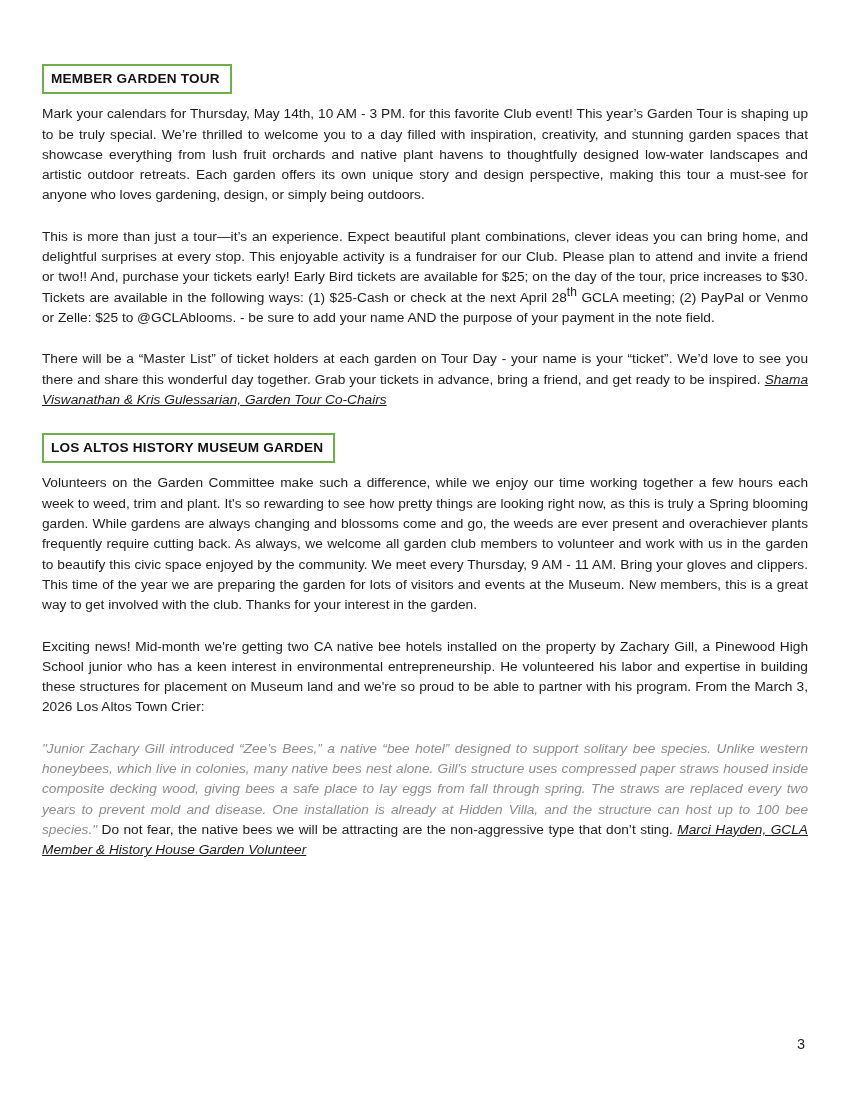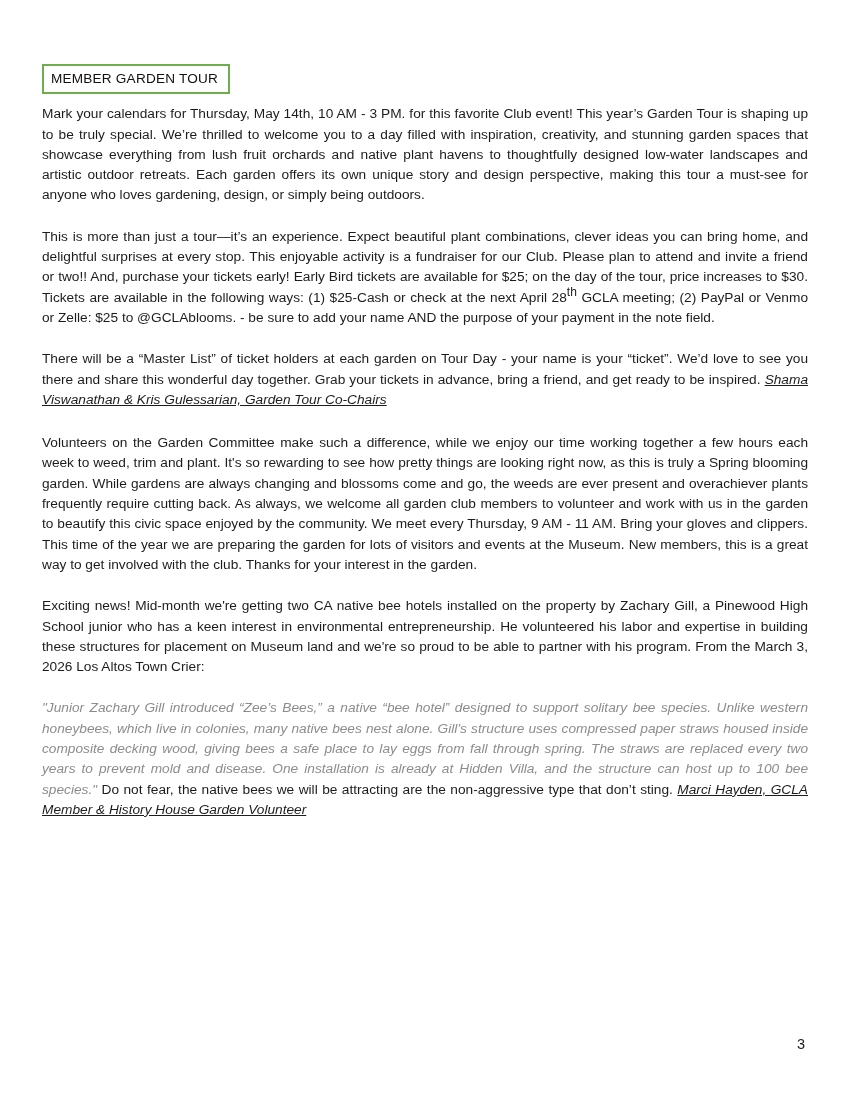--- a/index.html
+++ b/index.html
@@ -18,21 +18,21 @@
   }
   .section { margin-bottom: 20px; }
   .header-box {
     display: inline-block;
     border: 2px solid var(--header-border, #6fae4e);
     padding: 3px 10px 3px 7px;
     margin-bottom: 10px;
     background: #ffffff;
   }
   .header-text {
-    font-weight: normal;
+    font-weight: bold;
     font-size: 13.6px;
     letter-spacing: 0.2px;
     color: #111111;
     text-align: center;
   }
   .para {
     text-align: justify;
     margin-bottom: 12px;
   }
   .para.gap-before { margin-top: 21px; }
@@ -58,20 +58,23 @@
   <section class="section">
     <div class="header-box">
       <span class="header-text">MEMBER GARDEN TOUR</span>
     </div>
     <p class="para"><span>Mark your calendars for </span><span class="rs-b">Thursday, May 14th,</span><span> 10 AM - 3 PM. for this favorite Club event! This year’s Garden Tour is shaping up to be truly special. We’re thrilled to welcome you to a day filled with inspiration, creativity, and stunning garden spaces that showcase everything from lush fruit orchards and native plant havens to thoughtfully designed low-water landscapes and artistic outdoor retreats. Each garden offers its own unique story and design perspective, making this tour a must-see for anyone who loves gardening, design, or simply being outdoors.</span></p>
     <p class="para gap-before"><span>This is more than just a tour—it’s an experience. Expect beautiful plant combinations, clever ideas you can bring home, and delightful surprises at every stop. This enjoyable activity is a </span><span class="rs-i">fundraiser</span><span> for our Club. Please plan to attend and invite a friend or two!!  And, purchase your tickets early! Early Bird tickets are available for $25; on the day of the tour, price increases to $30. Tickets are available in the following ways: (1) $25-Cash or check at the next April 28</span><sup>th</sup><span> GCLA meeting; (2) PayPal or Venmo or Zelle: $25 to @GCLAblooms. - be sure to add your name AND the purpose of your payment in the note field.</span></p>
     <p class="para gap-before"><span>There will be a “Master List” of ticket holders at each garden on Tour Day - your name is your “ticket”. We’d love to see you there and share this wonderful day together. Grab your tickets in advance, bring a friend, and get ready to be inspired. </span><span class="rs-iu">Shama Viswanathan &amp; Kris Gulessarian, Garden Tour Co-Chairs</span></p>
   </section>
 
   <section class="section">
+    <div class="header-box">
+      <span class="header-text">LOS ALTOS HISTORY MUSEUM GARDEN</span>
+    </div>
     <p class="para"><span>Volunteers on the Garden Committee make such a difference, while we enjoy our time working together a few hours each week to weed, trim and plant. It's so rewarding to see how pretty things are looking right now, as this is truly a Spring blooming garden. While gardens are always changing and blossoms come and go, the weeds are ever present and overachiever plants frequently require cutting back. As always, we welcome all garden club members to volunteer and work with us in the garden to beautify this civic space enjoyed by the community. We meet every Thursday, 9 AM - 11 AM. Bring your gloves and clippers. This time of the year we are preparing the garden for lots of visitors and events at the Museum. New members, this is a great way to get involved with the club. Thanks for your interest in the garden.</span></p>
     <p class="para gap-before"><span>Exciting news! Mid-month we're getting two CA native bee hotels installed on the property by Zachary Gill, a Pinewood High School junior who has a keen interest in environmental entrepreneurship. He volunteered his labor and expertise in building these structures for placement on Museum land and we're so proud to be able to partner with his program. From the March 3, 2026 Los Altos Town Crier:</span></p>
     <p class="para gap-before"><span class="rs-q">"Junior Zachary Gill introduced “Zee’s Bees,” a native “bee hotel” designed to support solitary bee species. Unlike western honeybees, which live in colonies, many native bees nest alone. Gill’s structure uses compressed paper straws housed inside composite decking wood, giving bees a safe place to lay eggs from fall through spring. The straws are replaced every two years to prevent mold and disease. One installation is already at Hidden Villa, and the structure can host up to 100 bee species." </span><span>Do not fear, the native bees we will be attracting are the non-aggressive type that don’t sting. </span><span class="rs-iu">Marci Hayden, GCLA Member &amp; History House Garden Volunteer</span></p>
   </section>
 
   <div class="page-number">3</div>
 
 </div>
 
 </body></html>

